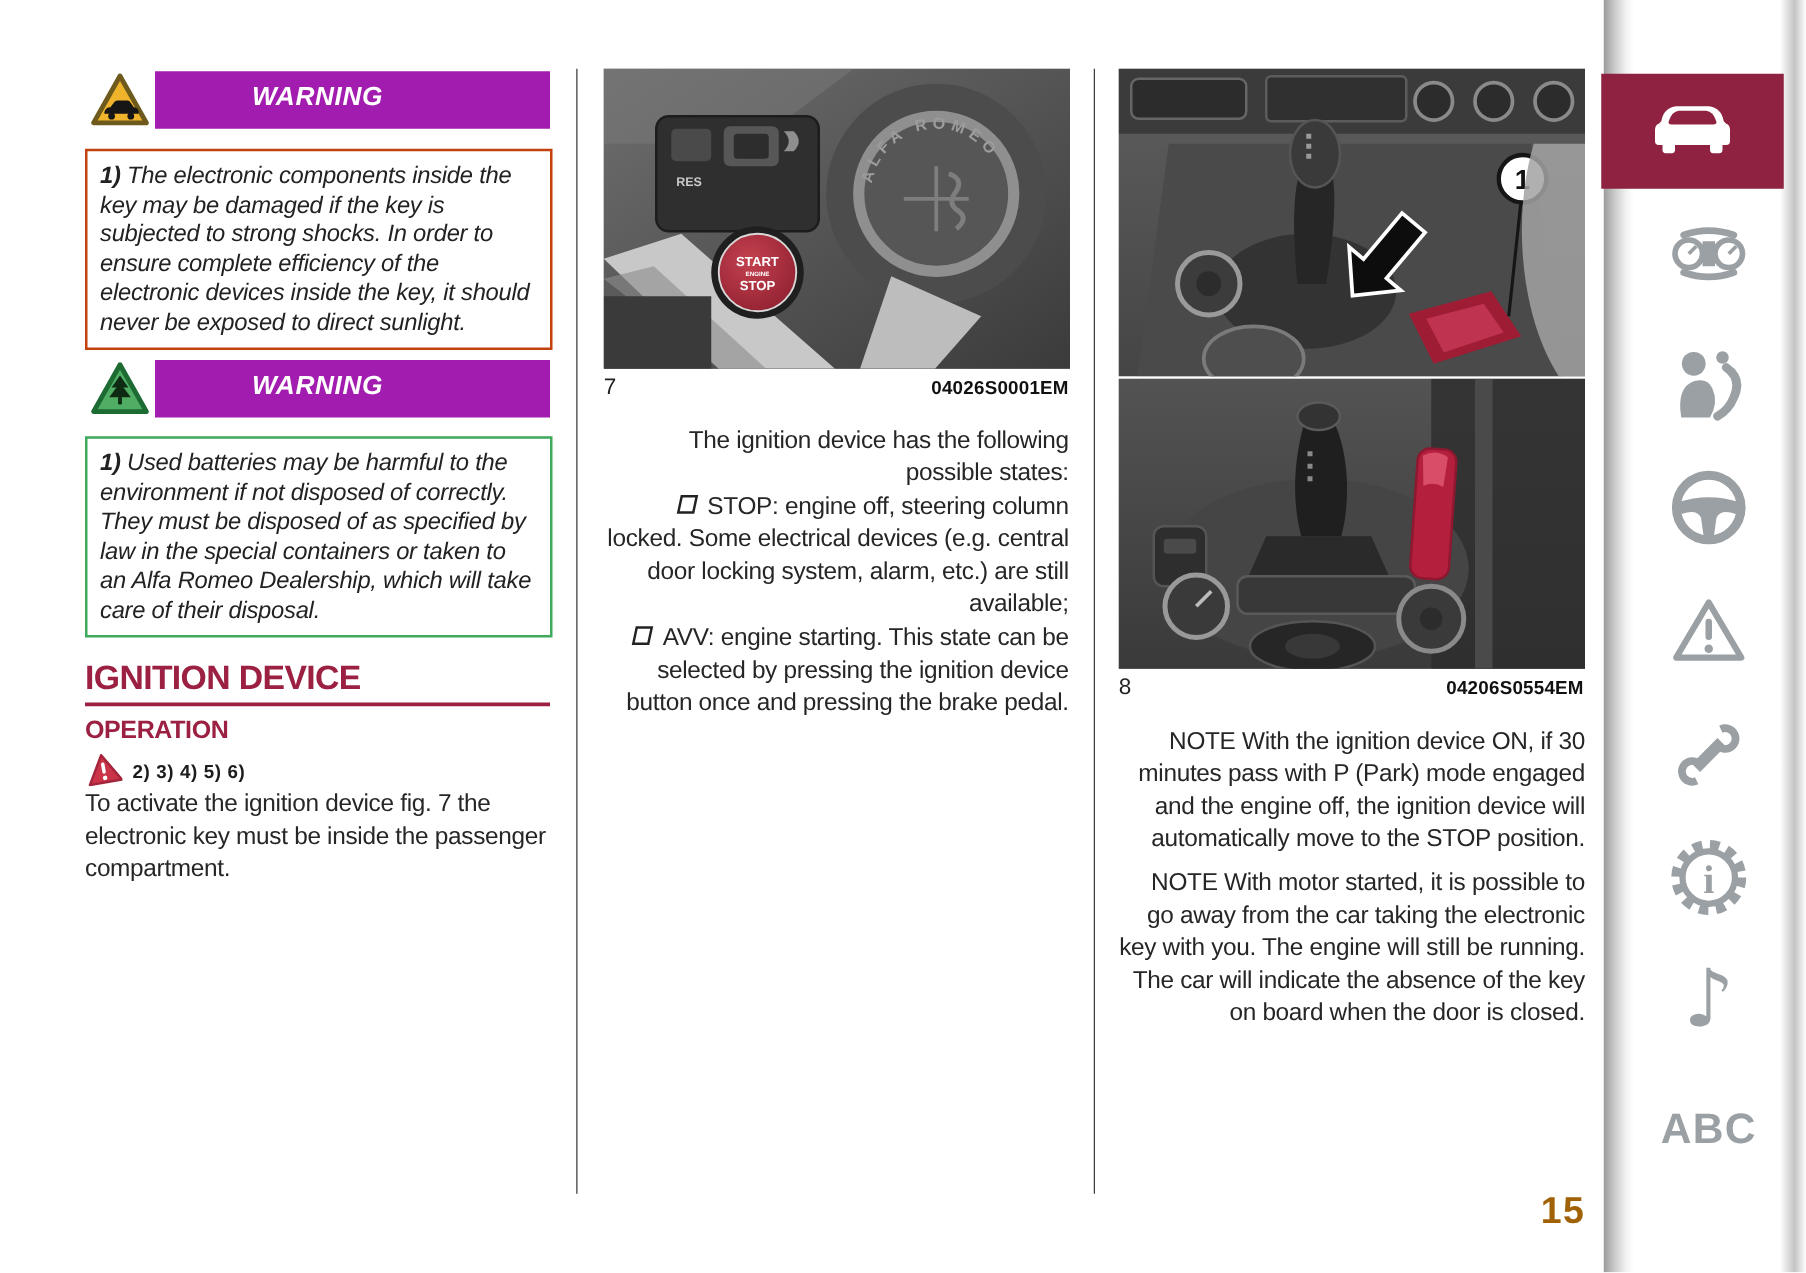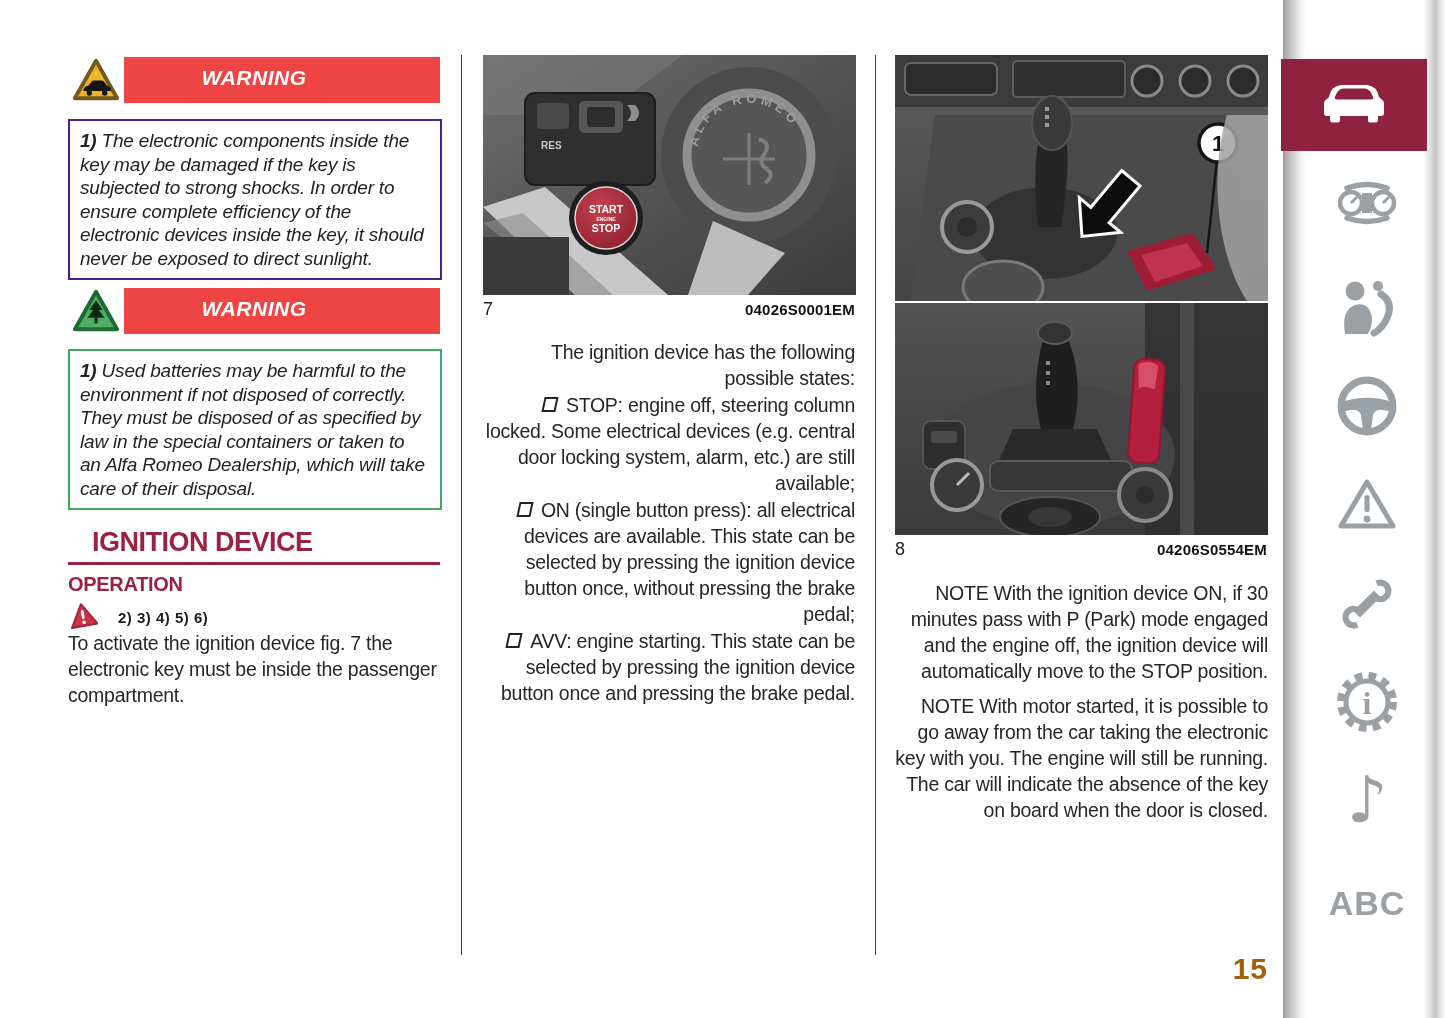--- a/index.html
+++ b/index.html
@@ -1,33 +1,33 @@
 <!DOCTYPE html>
 <html><head>
 <meta charset="utf-8">
 <style>
   html,body{margin:0;padding:0;background:#fff;}
   #page{position:relative;width:1445px;height:1018px;background:#ffffff;overflow:hidden;
         font-family:"Liberation Sans","DejaVu Sans",sans-serif;color:#2b2b2b;}
   
-  .warn-bar{position:absolute;left:0;width:372px;height:46px;background:#ef4444;}
+  .warn-bar{position:absolute;left:0;width:372px;height:46px;background:#a21caf;}
   .warn-bar .wtitle{position:absolute;left:0;right:0;top:9px;text-align:center;
         color:#fff;font-weight:bold;font-style:italic;font-size:21px;letter-spacing:.5px;}
   .warn-icon-box{position:absolute;left:0;top:-3px;width:56px;height:52px;background:#fff;
         display:flex;align-items:center;justify-content:center;overflow:visible;}
   .warn-text{position:absolute;left:0;width:350px;padding:8px 10px;font-style:italic;
         font-size:19px;line-height:23.5px;letter-spacing:-0.2px;color:#222;}
   .warn-text .numb{font-weight:bold;}
-  .border-yellow{border:2px solid #4c1d95;}
+  .border-yellow{border:2px solid #c2410c;}
   .border-green{border:2px solid #3fa95c;}
   
   .sec-title{position:absolute;color:#9b2042;font-weight:bold;font-size:27px;letter-spacing:-0.5px;}
   .sec-rule{position:absolute;width:372px;height:3px;background:#9b2042;}
   .sec-sub{position:absolute;color:#9b2042;font-weight:bold;font-size:20px;letter-spacing:-0.3px;}
-  .refs-row{position:absolute;display:flex;align-items:center;gap:20px;text-align:center;}
+  .refs-row{position:absolute;display:flex;align-items:center;gap:8px;text-align:center;}
   .refs-row .refs{font-weight:bold;font-size:15px;color:#1c1c1c;letter-spacing:.5px;}
   
   .body-text{font-size:19.5px;line-height:26px;letter-spacing:-0.25px;color:#262626;}
   .body-text p{margin:0 0 1px 0;text-align:right;}
   .body-text p.gap{margin-top:4px;}
   .sqb{display:inline-block;width:10px;height:11px;border:2.5px solid #222;
        transform:skewX(-12deg);margin-right:9px;}
   
   .fig{position:absolute;background:#4c4c4c;}
   .fig svg{display:block;}
@@ -80,21 +80,21 @@
         <polygon points="26,19 35,31 17,31" fill="#0e2a12"></polygon>
         <rect x="24.4" y="31" width="3.2" height="6" fill="#0e2a12"></rect>
       </svg>
     </div>
   </div>
 
   <div class="warn-text border-green" style="top:349px;left:68px;">
     <span class="numb">1)</span><span> Used batteries may be harmful to the environment if not disposed of correctly. They must be disposed of as specified by law in the special containers or taken to an Alfa Romeo Dealership, which will take care of their disposal.</span>
   </div>
 
-  <div class="sec-title" style="left:68px;top:527px;margin-left:24px;">IGNITION DEVICE</div>
+  <div class="sec-title" style="left:68px;top:527px;">IGNITION DEVICE</div>
   <div class="sec-rule" style="left:68px;top:562px;"></div>
   <div class="sec-sub" style="left:68px;top:573px;">OPERATION</div>
   <div class="refs-row" style="left:68px;top:601px;">
     <span>
       <svg width="30" height="28" viewBox="0 0 30 28">
         <g transform="rotate(-10 15 15)">
           <polygon points="15,3 28,25 2,25" fill="#cb3349" stroke="#a3253c" stroke-width="2" stroke-linejoin="round"></polygon>
           <rect x="13.6" y="9" width="2.8" height="9" rx="1.4" fill="#fff"></rect>
           <circle cx="15" cy="21.4" r="1.8" fill="#fff"></circle>
         </g>
@@ -150,21 +150,20 @@
     </svg>
   </div>
   <div class="fig-cap" style="left:483px;top:299px;">
     <span class="fig-num">7</span>
     <span class="fig-code">04026S0001EM</span>
   </div>
 
   <div class="body-text" style="position:absolute;left:483px;top:339px;width:372px;">
     <p>The ignition device has the following possible states:</p>
     <p><span class="sqb"></span><span>STOP: engine off, steering column locked. Some electrical devices (e.g. central door locking system, alarm, etc.) are still available;</span></p>
-    <p><span class="sqb"></span><span>ON (single button press): all electrical devices are available. This state can be selected by pressing the ignition device button once, without pressing the brake pedal;</span></p>
     <p><span class="sqb"></span><span>AVV: engine starting. This state can be selected by pressing the ignition device button once and pressing the brake pedal.</span></p>
   </div>
 
   <div class="fig" style="left:895px;top:55px;width:373px;height:246px;">
     <svg width="373" height="246" viewBox="0 0 373 246">
       <defs>
         <linearGradient id="bg8a" x1="0" y1="0" x2="0" y2="1">
           <stop offset="0" stop-color="#5e5e5e"></stop>
             <stop offset="1" stop-color="#454545"></stop>
         </linearGradient>

